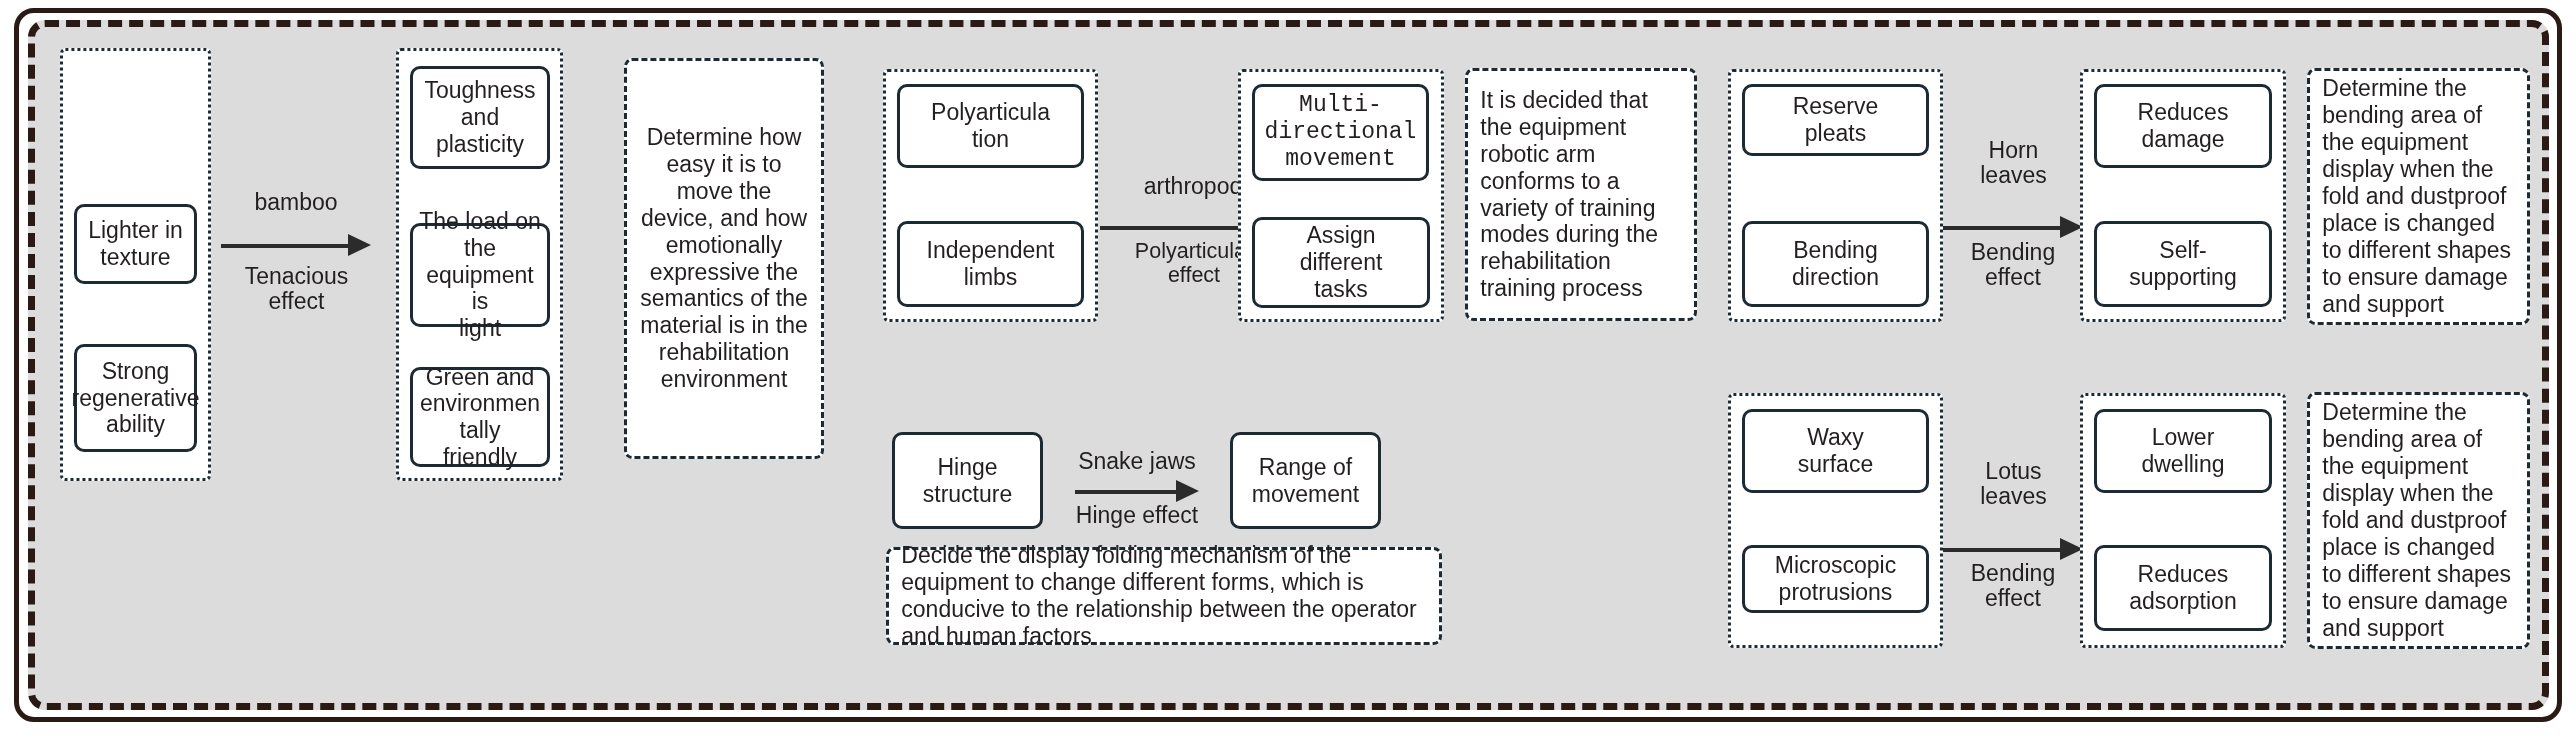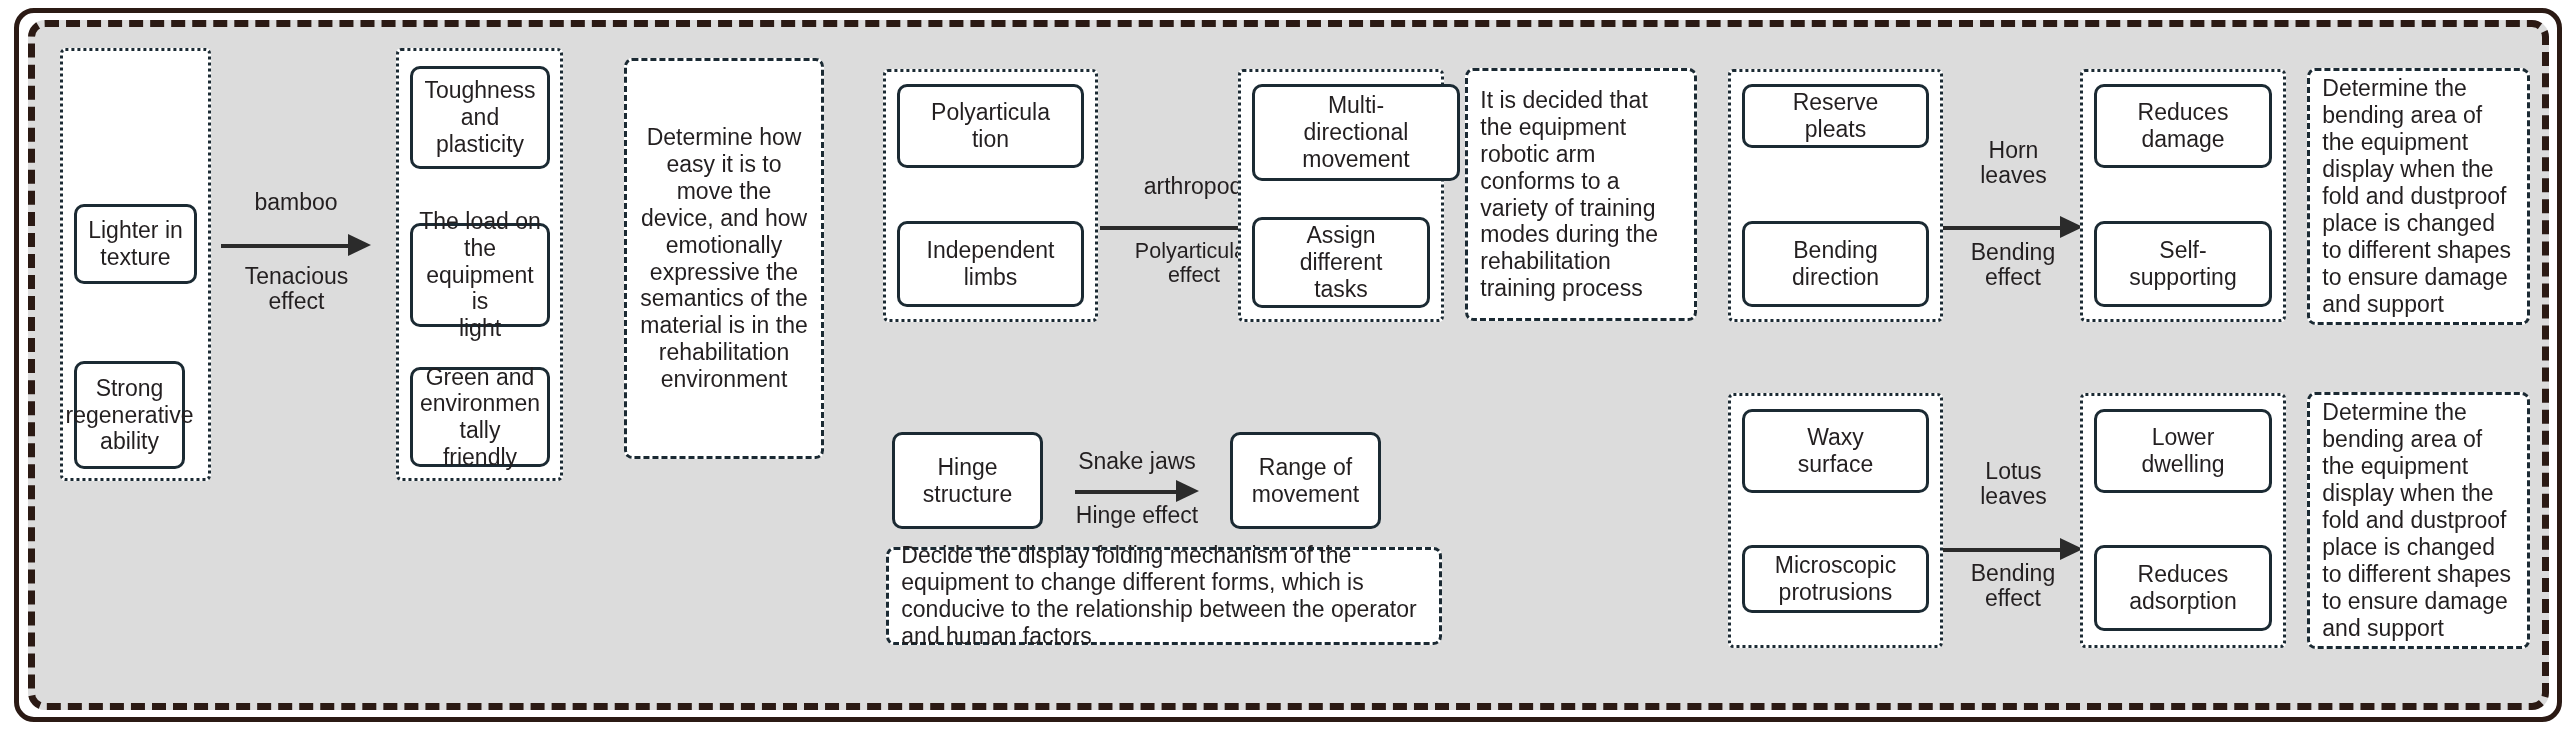--- a/index.html
+++ b/index.html
@@ -65,21 +65,21 @@
 <div id="stage">
 
   <div class="outer-solid"></div>
   <div class="outer-dashed"></div>
 
   <div class="abs group-dotted" style="left:60px;top:48px;width:151px;height:433px;"></div>
 
 
   <div class="abs node" style="left:74px;top:204px;width:123px;height:80px;">Lighter in<br>texture</div>
 
-  <div class="abs node" style="left:74px;top:344px;width:111px;height:108px;margin-top:17px;">Strong<br>regenerative<br>ability</div>
+  <div class="abs node" style="left:74px;top:344px;width:123px;height:108px;">Strong<br>regenerative<br>ability</div>
 
   <div class="edge-label" style="left:223px;top:190px;width:146px;">bamboo</div>
   <div class="arrow" style="left:221px;top:244px;width:151px;">
     <div class="shaft" style="width:129px;"></div>
     <div class="head" style="left:127px;"></div>
   </div>
   <div class="edge-label" style="left:221px;top:258px;width:151px;margin-top:6px;">Tenacious<br>effect</div>
 
   <div class="abs group-dotted" style="left:396px;top:48px;width:167px;height:433px;"></div>
 
@@ -101,31 +101,31 @@
 
   <div class="edge-label" style="left:1101px;top:174px;width:184px;">arthropod</div>
   <div class="arrow" style="left:1100px;top:226px;width:189px;">
     <div class="shaft" style="width:167px;"></div>
     <div class="head" style="left:166px;"></div>
   </div>
   <div class="edge-label" style="left:1098px;top:240px;width:192px;font-size:21.5px;">Polyarticular<br>effect</div>
 
   <div class="abs group-dotted" style="left:1238px;top:69px;width:206px;height:253px;"></div>
 
-  <div class="abs node" style="left:1252px;top:84px;width:208px;height:97px;">Multi-<br>directional<br>movement</div>
+  <div class="abs node" style="left:1252px;top:84px;width:177px;height:97px;font-family:Liberation Mono, monospace;">Multi-<br>directional<br>movement</div>
 
   <div class="abs node" style="left:1252px;top:217px;width:178px;height:91px;">Assign<br>different<br>tasks</div>
 
   <div class="abs concl left" style="left:1465px;top:68px;width:232px;height:253px;padding:6.1px 12.3px;">
     <div class="txt">It is decided that the equipment robotic arm conforms to a variety of training modes during the rehabilitation training process</div>
   </div>
 
   <div class="abs group-dotted" style="left:1728px;top:69px;width:215px;height:253px;"></div>
 
-  <div class="abs node" style="left:1742px;top:84px;width:187px;height:64px;">Reserve<br>pleats</div>
+  <div class="abs node" style="left:1742px;top:84px;width:187px;height:72px;">Reserve<br>pleats</div>
 
   <div class="abs node" style="left:1742px;top:221px;width:187px;height:86px;">Bending<br>direction</div>
 
   <div class="edge-label" style="left:1946px;top:138px;width:135px;">Horn<br>leaves</div>
   <div class="arrow" style="left:1943px;top:226px;width:140px;">
     <div class="shaft" style="width:118px;"></div>
     <div class="head" style="left:117px;"></div>
   </div>
   <div class="edge-label" style="left:1943px;top:240px;width:140px;">Bending<br>effect</div>
 

